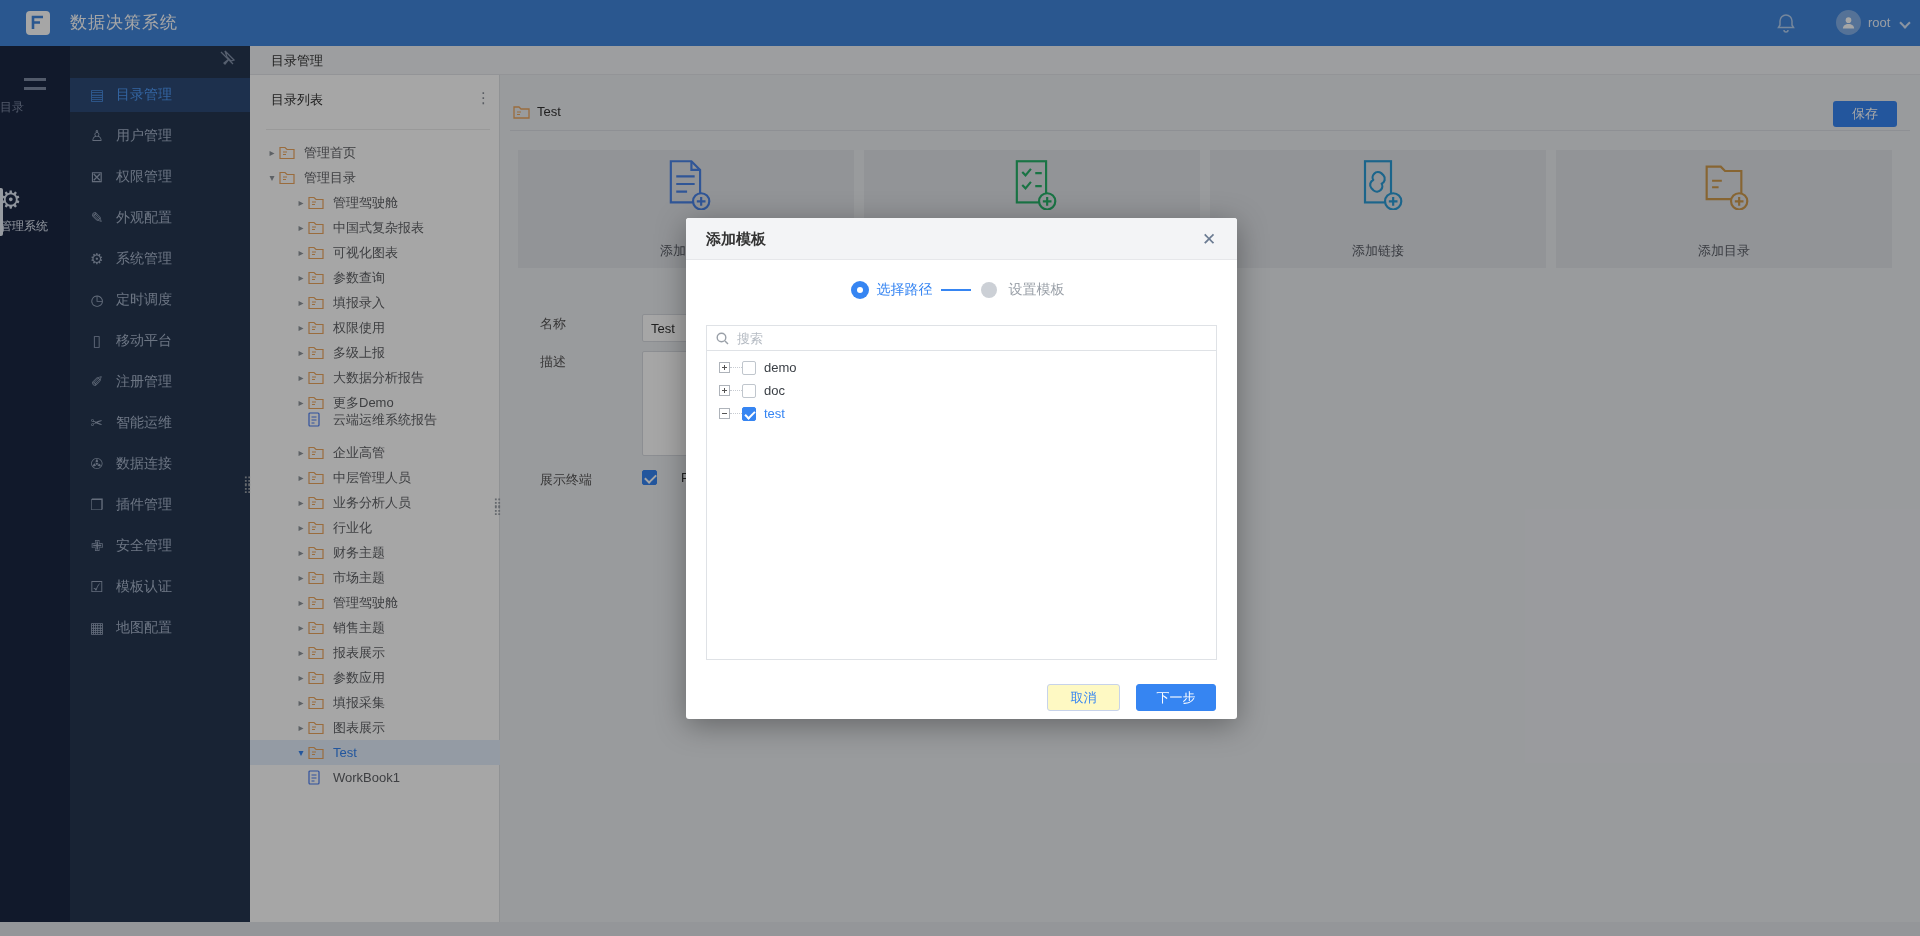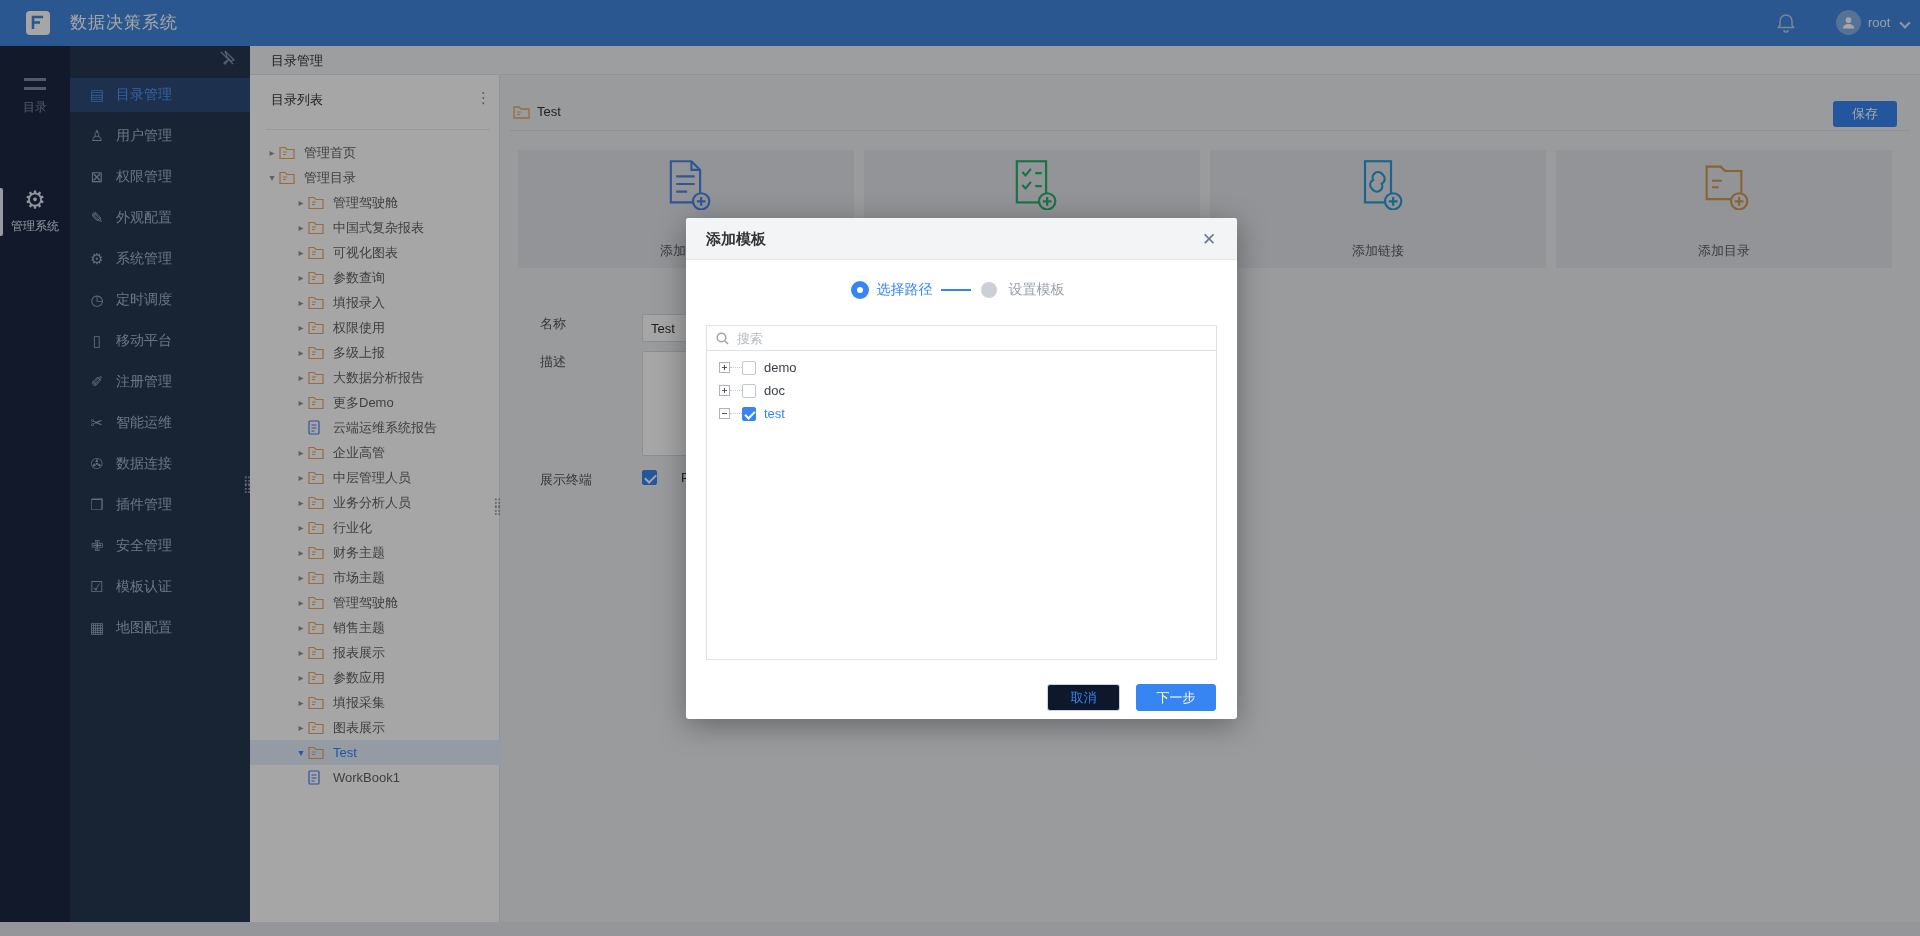--- a/index.html
+++ b/index.html
@@ -10,21 +10,21 @@
   .topbar{position:absolute;left:0;top:0;width:1920px;height:46px;background:#4186dc;z-index:5;display:flex;align-items:center}
   .logo{position:absolute;left:26px;top:11px;width:24px;height:24px}
   .topbar-title{position:absolute;left:70px;top:0;height:46px;line-height:46px;color:#fff;font-size:17px;letter-spacing:1px}
   .bell{position:absolute;left:1776px;top:13px;width:20px;height:20px;opacity:.85}
   .avatar{position:absolute;left:1836px;top:10px;width:25px;height:25px;border-radius:50%;background:rgba(255,255,255,.35);display:flex;align-items:center;justify-content:center}
   .username{position:absolute;left:1868px;top:0;height:46px;line-height:46px;color:#ecf3fc;font-size:13px}
   .caret-down{position:absolute;left:1901px;top:19px;width:8px;height:8px;border-right:2px solid #d6e4f8;border-bottom:2px solid #d6e4f8;transform:rotate(45deg)}
 
   
   .rail{position:absolute;left:0;top:46px;width:70px;height:876px;background:#1b2742;z-index:4}
-  .rail-item{position:absolute;left:0;width:70px;text-align:center;cursor:pointer}
+  .rail-item{position:absolute;left:0;width:70px;text-align:left;cursor:pointer}
   .rail-item .ricon{display:block;margin:0 auto 6px auto}
   .rail-label{font-size:12px;color:#7e8aa4}
   .rail-item.active .rail-label{color:#dde5f2}
   .rail-active-bar{position:absolute;left:0;width:3px;background:#e8eef7;border-radius:0 2px 2px 0}
   .bars-icon{width:22px;height:16px;background:repeating-linear-gradient(#7e8aa4 0 3px,transparent 3px 9px) ;background-size:22px 16px}
   .gear-icon{font-size:24px;color:#dde5f2;line-height:24px;font-family:"DejaVu Sans",sans-serif}
 
   
   .menu{position:absolute;left:70px;top:46px;width:180px;height:876px;background:#253751;z-index:4}
   .pin{position:absolute;left:148px;top:3px;width:18px;height:18px}
@@ -95,21 +95,21 @@
   .mrow .lbl.blue{color:#3685f2}
   .expander{width:11px;height:11px;border:1px solid #aeb3ba;background:#fff;position:relative;flex:0 0 11px;cursor:pointer}
   .expander::before{content:"";position:absolute;left:2px;top:4px;width:5px;height:1px;background:#555}
   .expander.plus::after{content:"";position:absolute;left:4px;top:2px;width:1px;height:5px;background:#555}
   .dotlink{width:12px;height:1px;border-top:1px dotted #c8ccd2;flex:0 0 12px}
   .elbow{width:12px;height:12px;border-left:1px dotted #c8ccd2;border-bottom:1px dotted #c8ccd2;margin-top:-10px;flex:0 0 12px}
   .mcb{width:14px;height:14px;border:1px solid #c0c6cd;border-radius:2px;background:#fff;position:relative;flex:0 0 14px;cursor:pointer}
   .mcb.checked{background:#3685f2;border-color:#3685f2}
   .mcb.checked::after{content:"";position:absolute;left:4px;top:1px;width:4px;height:8px;border-right:2px solid #fff;border-bottom:2px solid #fff;transform:rotate(45deg)}
   .btn{position:absolute;top:466px;height:27px;border-radius:3px;font-size:13px;cursor:pointer;font-family:inherit}
-  .btn-cancel{left:361px;width:73px;background:#0f172a;border:1px solid #c7d3ea;color:#3685f2}
+  .btn-cancel{left:361px;width:73px;background:#fef9c3;border:1px solid #c7d3ea;color:#3685f2}
   .btn-next{left:450px;width:80px;background:#3685f2;border:1px solid #3685f2;color:#fff}
 </style>
 </head>
 <body>
 
 <div class="topbar">
   <svg class="logo" viewBox="0 0 24 24">
       <rect x="0" y="0" width="24" height="24" rx="4" fill="#ffffff"></rect>
       <path d="M7 18V6h10M7 11.5h7" stroke="#4186dc" stroke-width="2.6" fill="none"></path>
     </svg>
@@ -319,21 +319,21 @@
       <div class="trow" style="top: 250px; padding-left: 44px;">
         <span class="tarrow">▸</span>
         <span class="ticon">
           <svg width="16" height="13" viewBox="0 0 16 13">
             <path d="M1 1.5h5l2 2h7v9H1z" fill="none" stroke="#EDA75F" stroke-width="1.2"></path>
             <path d="M4 6h4M4 8.5h3" stroke="#EDA75F" stroke-width="1"></path>
           </svg>
         </span>
         <span>更多Demo</span>
       </div>
-      <div class="trow" style="top: 275px; padding-left: 44px; align-items: center;">
+      <div class="trow" style="top: 267px; padding-left: 44px; align-items: center;">
         <span class="tarrow"></span>
         <span class="ticon">
           <svg width="12" height="15" viewBox="0 0 12 15">
             <rect x="1" y="1" width="10" height="13" rx="1" fill="none" stroke="#4A7DF2" stroke-width="1.2"></rect>
             <path d="M3.5 5h5M3.5 8h5M3.5 11h3" stroke="#4A7DF2" stroke-width="1"></path>
           </svg>
         </span>
         <span>云端运维系统报告</span>
       </div>
       <div class="trow" style="top: 300px; padding-left: 44px;">

